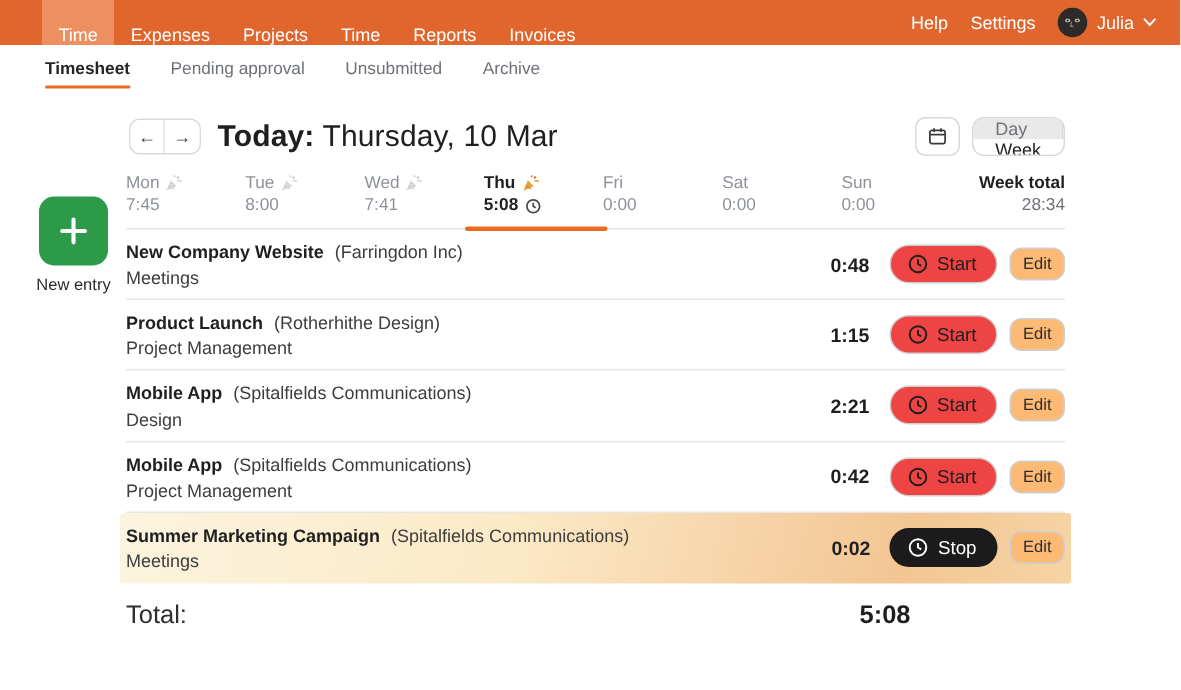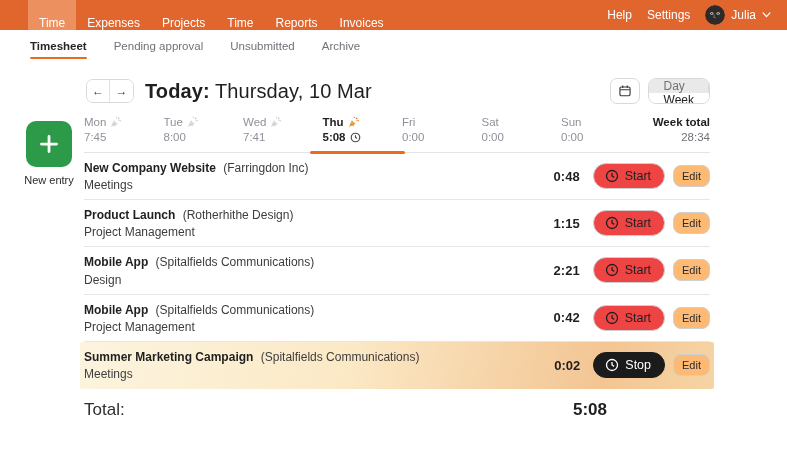--- a/index.html
+++ b/index.html
@@ -64,21 +64,21 @@
   }
   .segmented{
     display:flex;border:1px solid #d9d9d9;border-radius:8px;overflow:hidden;height:26px;
     font-size:12px;background:#fff;flex-direction:column;
   }
   .seg{padding:0 15px;display:flex;align-items:center;cursor:pointer;}
   .seg-day{background:#e9e9e9;color:#6f7379;border-right:1px solid #d9d9d9;}
   .seg-week{background:#fff;color:#222;}
   
   .main{position:relative;padding:0 77px 0 84px;}
-  .new-entry{position:absolute;left:16px;top:5px;width:66px;text-align:center;}
+  .new-entry{position:absolute;left:16px;top:15px;width:66px;text-align:center;}
   .new-entry-btn{
     width:46px;height:46px;background:var(--green);border:none;border-radius:10px;
     display:flex;align-items:center;justify-content:center;margin:0 auto;cursor:pointer;color:#fff;
   }
   .new-entry-label{font-size:11px;color:#2b2b2b;margin-top:7px;}
   
   .week-strip{display:flex;border-bottom:1px solid #e4e4e4;font-size:11.5px;}
   .day-col{width:79.5px;position:relative;padding-bottom:9px;cursor:pointer;}
   .day-name{display:flex;align-items:center;gap:4px;color:#8d929a;}
   .day-hours{margin-top:3px;color:#8d929a;display:flex;align-items:center;gap:4px;}

